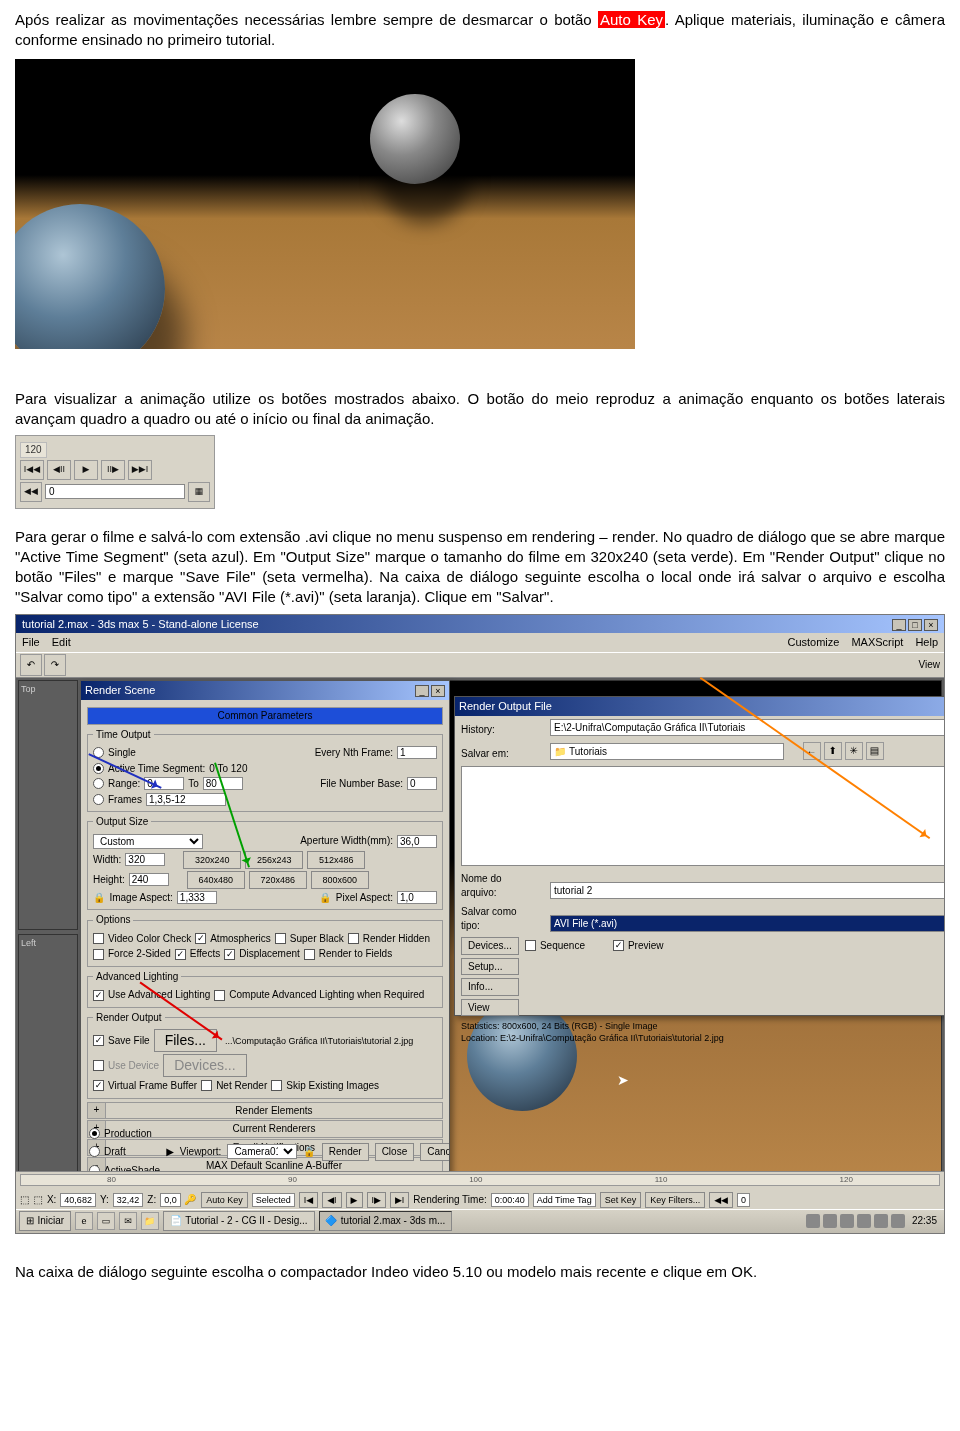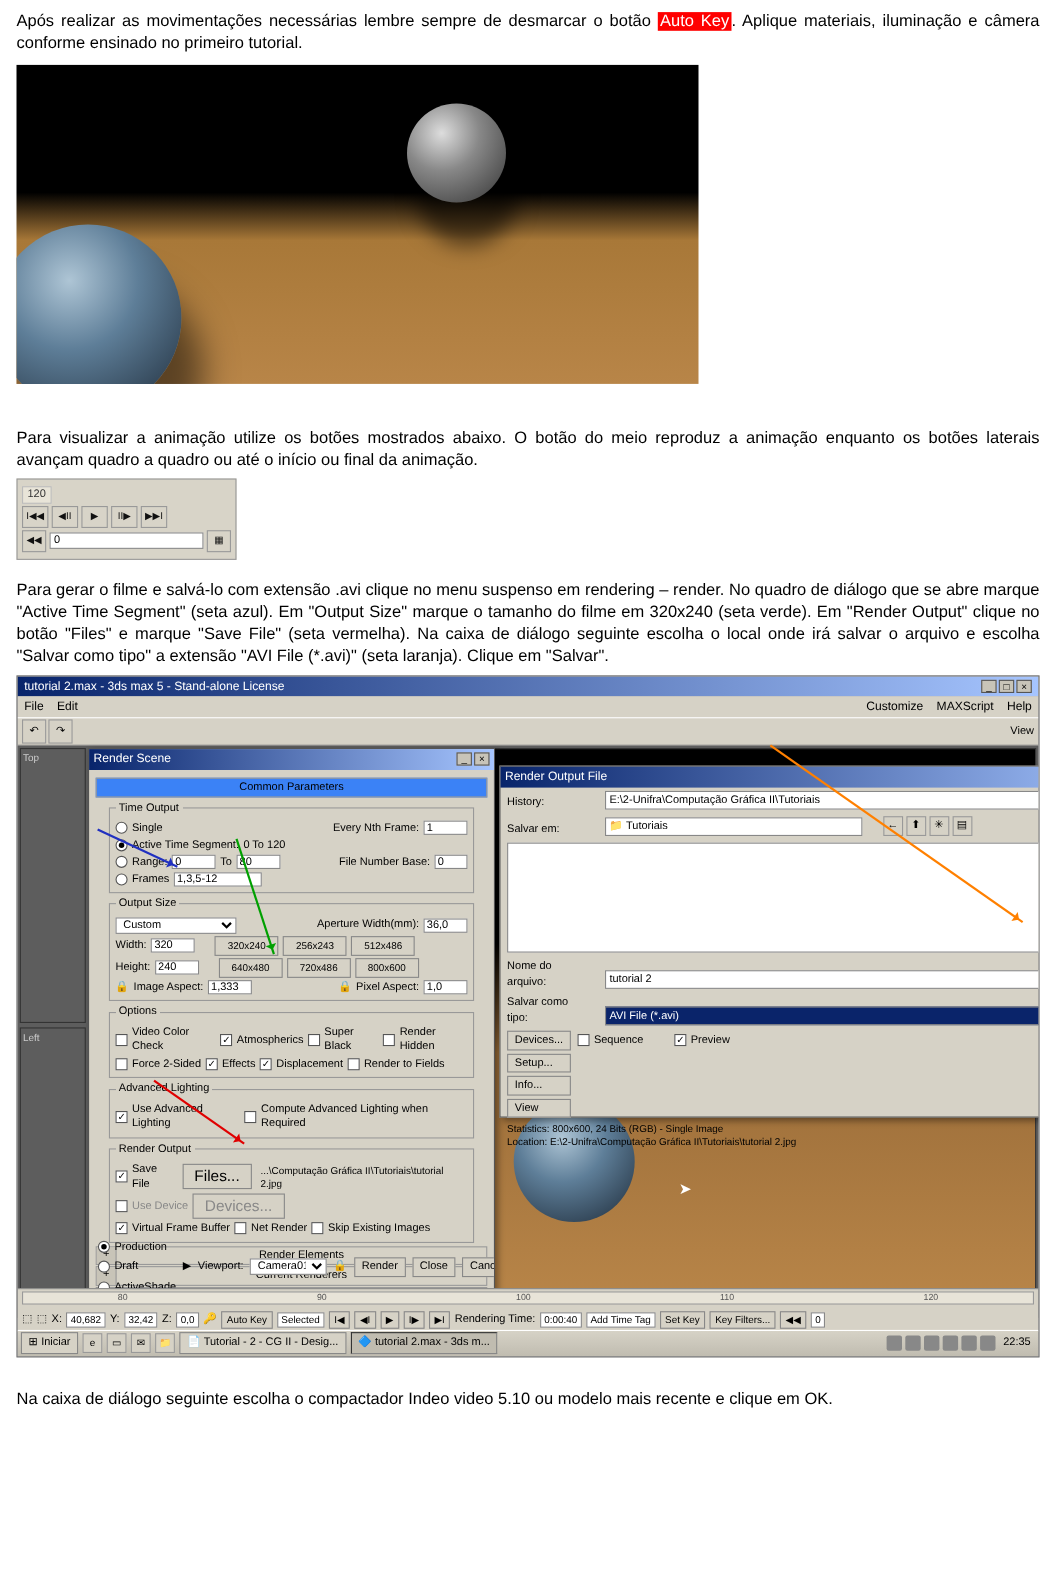--- a/index.html
+++ b/index.html
@@ -131,22 +131,22 @@
   .render-dialog {
     position: absolute;
     left: 64px; top: 2px;
     width: 370px; height: 505px;
     background: #d6d2c6;
     border: 1px solid #555;
     box-shadow: 3px 3px 6px rgba(0,0,0,0.4);
   }
   .dlg-title { background: linear-gradient(to right,#08246b,#a6c5ff); color:#fff; padding:2px 4px; font-size:11px; display:flex; justify-content:space-between;}
   .dlg-body { padding: 4px 6px; font-size:10px; height: calc(100% - 18px); overflow:hidden; position:relative;}
-  .section-title { background:#3b82f6; border:1px solid #999; text-align:center; padding:1px; margin:3px 0; font-size:10px;}
-  fieldset { border:1px solid #999; padding:3px 5px; margin:3px 12px; }
+  .section-title { background:#1d4ed8; border:1px solid #999; text-align:center; padding:1px; margin:3px 0; font-size:10px;}
+  fieldset { border:1px solid #999; padding:3px 5px; margin:3px 0; }
   fieldset legend { font-size:10px; padding:0 3px; }
   .opt-row { display:flex; align-items:center; gap:4px; margin:2px 0; }
   .radio, .chk { width:11px; height:11px; border:1px solid #555; background:#fff; display:inline-block; flex-shrink:0;}
   .radio { border-radius:50%; }
   .radio.on::after { content:""; display:block; width:5px;height:5px;background:#000;border-radius:50%;margin:2px;}
   .chk.on::after { content:"✓"; font-size:9px; display:block; line-height:9px; text-align:center;}
   .num-input { border:1px solid #888; background:#fff; font-size:10px; padding:0 2px; width:40px;}
   .btn-sm { border:1px solid #888; background:#d6d2c6; padding:1px 6px; font-size:10px; cursor:default;}
   .btn-preset { border:1px solid #888; background:#d6d2c6; padding:2px 4px; font-size:9px; width:58px; text-align:center;}
   .files-btn { border:1px solid #888; background:#d6d2c6; padding:1px 10px; font-size:14px;}

